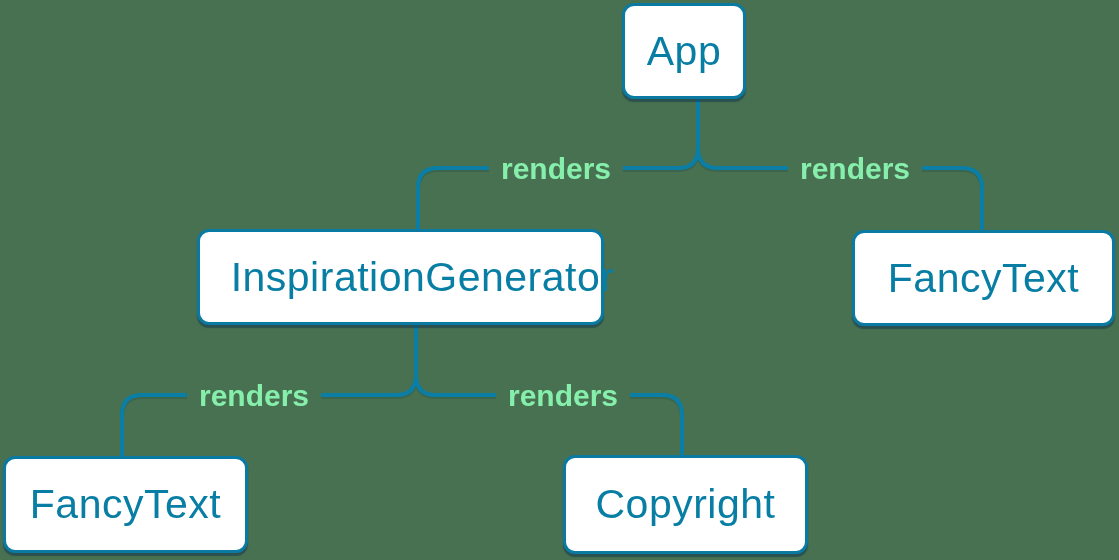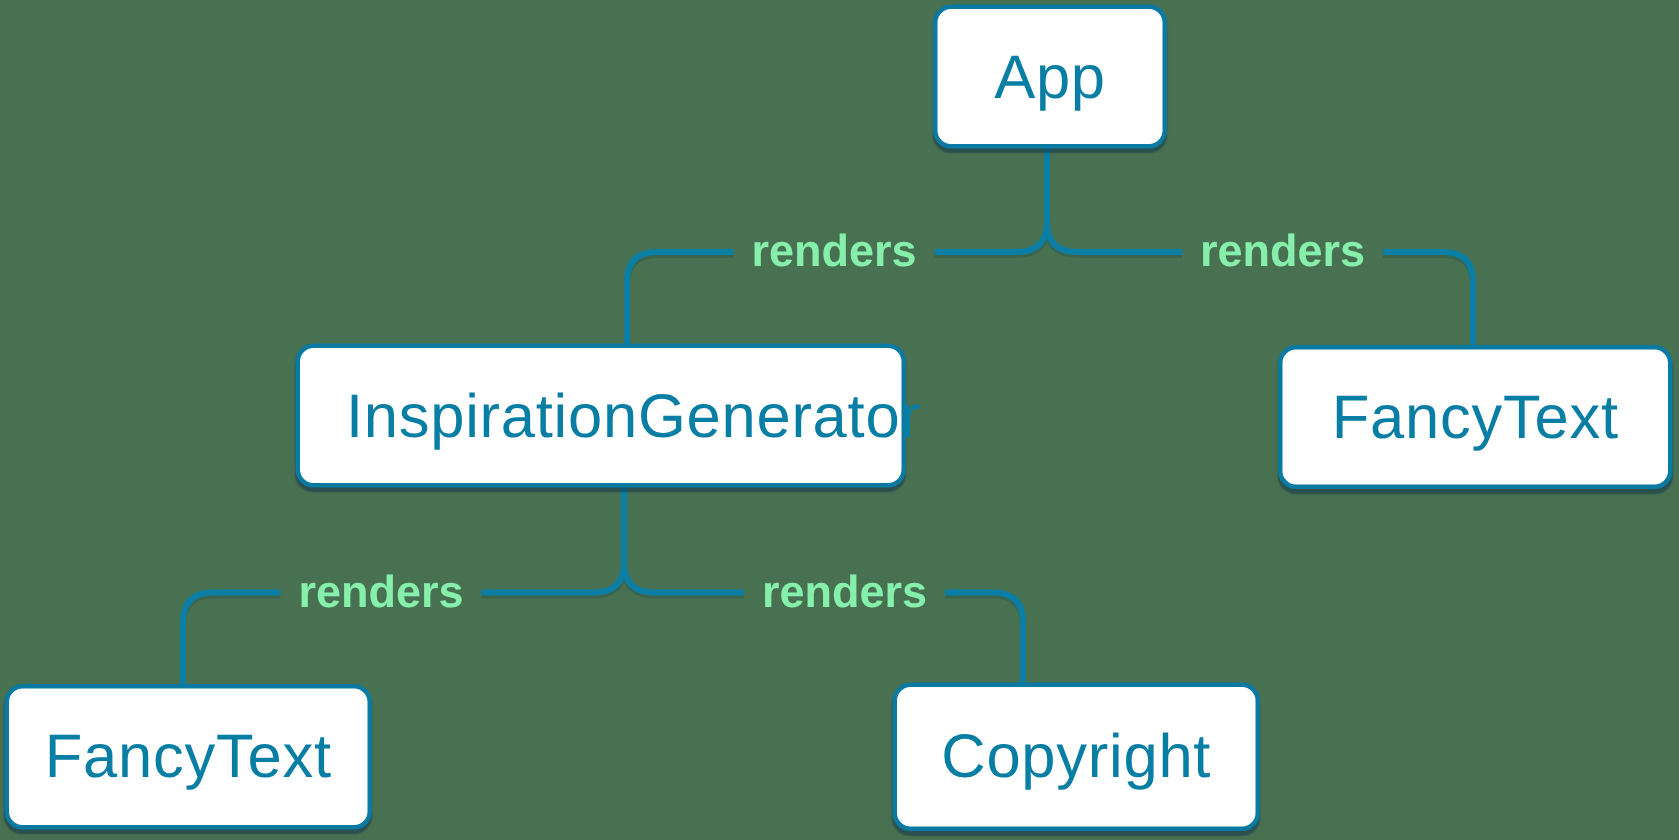--- a/index.html
+++ b/index.html
@@ -48,25 +48,25 @@
     transform: translate(-50%, -50%);
     background: #477150;
     color: #86efac;
     font-size: 30px;
     font-weight: 700;
     padding: 2px 12px;
     white-space: nowrap;
     line-height: 1.1;
   }
   
-  #node-app                  { left: 622px; top: 3px;   width: 156px; height: 96px; }
+  #node-app                  { left: 622px; top: 3px;   width: 124px; height: 96px; }
   #node-inspiration-generator{ left: 197px; top: 229px; width: 407px; height: 96px; padding-left: 44px; }
   #node-fancy-text-right     { left: 852px; top: 230px; width: 263px; height: 96px; }
   #node-fancy-text-bottom    { left: 3px;   top: 456px; width: 245px; height: 97px; }
-  #node-copyright            { left: 563px; top: 455px; width: 245px; height: 99px; margin-left: 32px; }
+  #node-copyright            { left: 563px; top: 455px; width: 245px; height: 99px; }
   
   #edge-label-0 { left: 556px; top: 168px; }
   #edge-label-1 { left: 855px; top: 168px; }
   #edge-label-2 { left: 254px; top: 395px; }
   #edge-label-3 { left: 563px; top: 395px; }
 </style>
 </head>
 <body>
 
 <div id="canvas">

